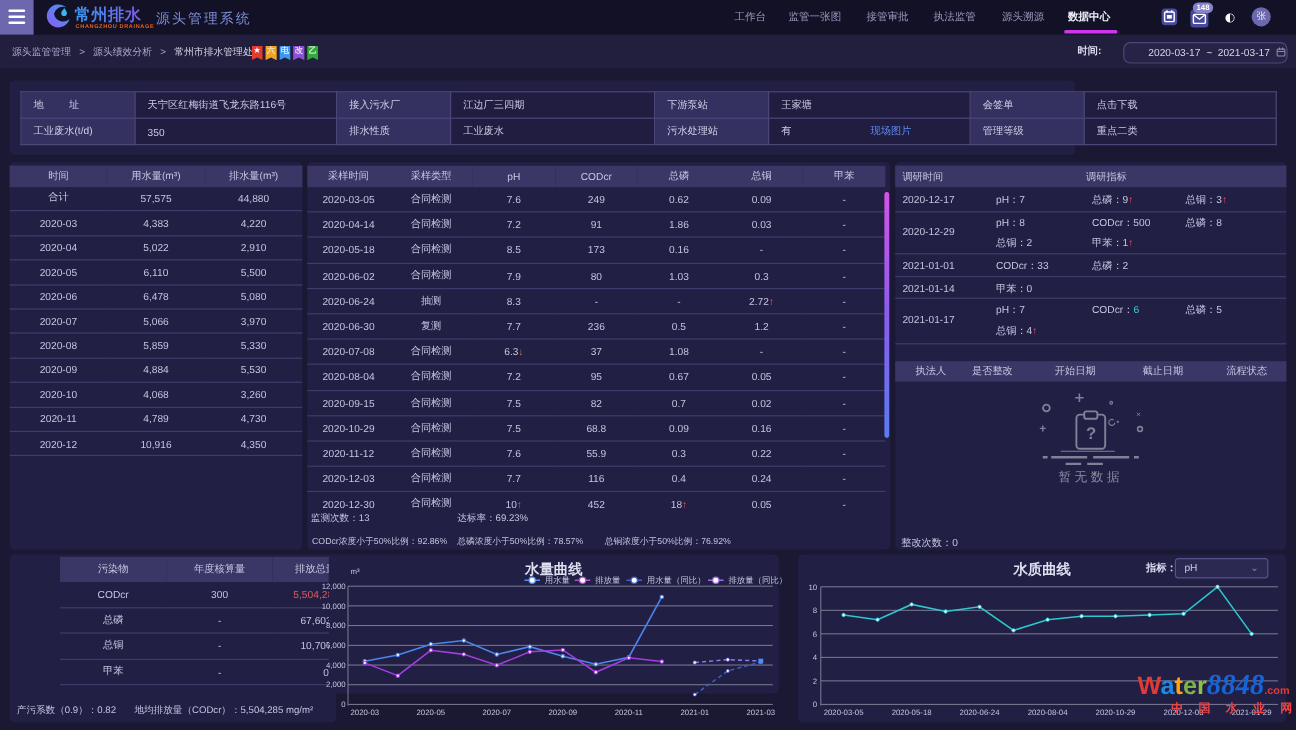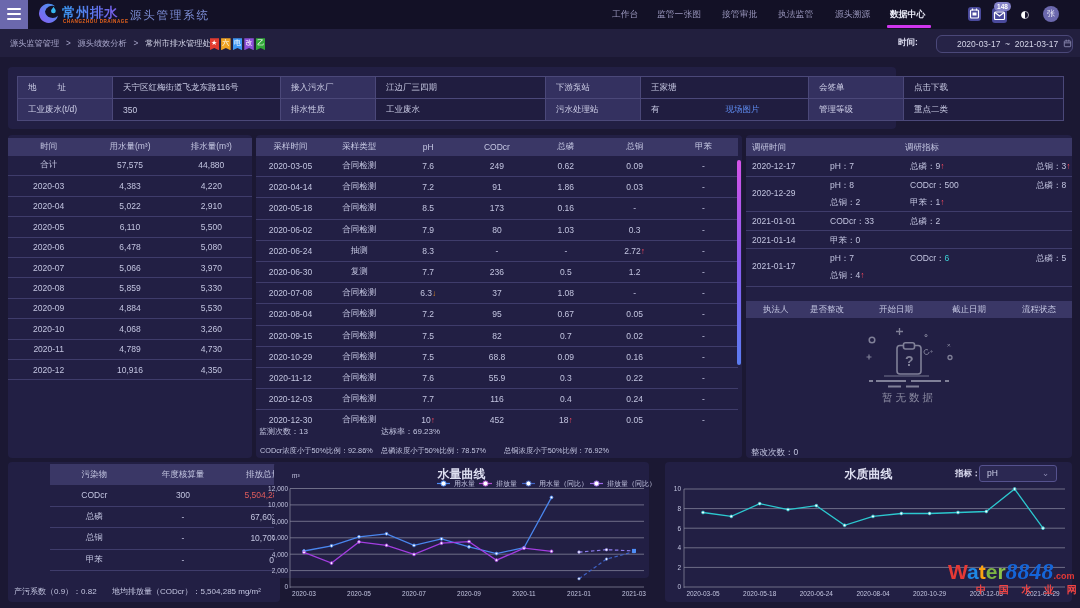--- a/index.html
+++ b/index.html
@@ -52,21 +52,21 @@
 #midcard { left:256px; top:135px; width:486px; height:323px; }
 #rightcard { left:746px; top:135px; width:326px; height:323px; }
 #midscroll { position:absolute; left:481px; top:25px; width:4px; height:205px; border-radius:2px;
   background:linear-gradient(180deg,#d553e8,#8a5cf0,#5a7cf0); }
 .statline { position:absolute; font-size:8px; color:#c3c5e0; white-space:nowrap; }
 
 .rrow { position:absolute; left:0; width:100%; white-space:nowrap; border-bottom:1px solid #3f3c6b; font-size:8.5px; color:#c3c5e0; }
 .rtime { position:absolute; left:6px; }
 .rc1 { position:absolute; left:84px; }
 .rc2 { position:absolute; left:164px; }
-.rc3 { position:absolute; left:242px;margin-left:48px; }
+.rc3 { position:absolute; left:242px; }
 
 #botleft { left:8px; top:462px; width:272px; height:140px;padding-left:42px; }
 #botmid { left:274px; top:462px; width:375px; height:116px; }
 #botright { left:665px; top:462px; width:407px; height:140px; }
 .charttitle { position:absolute; width:100%; text-align:center; top:4px; font-size:12px; font-weight:bold; color:#dddef0; }
 #selbox { position:absolute; left:314px; top:3.3px; width:78px; height:17px; border:1px solid #55528e; border-radius:3px;
   background:#2b2852; font-size:8.5px; color:#c9cbe4; padding-left:7px; line-height:15px; }
 
 #wm { position:absolute; left:948px; top:558px; font-weight:bold; font-size:21px; white-space:nowrap; z-index:50; }
 #wm2 { position:absolute; left:952px; top:583px; font-weight:bold; font-size:10px; color:#ef4444; letter-spacing:12.7px; white-space:nowrap; z-index:50;margin-left:24px; }

